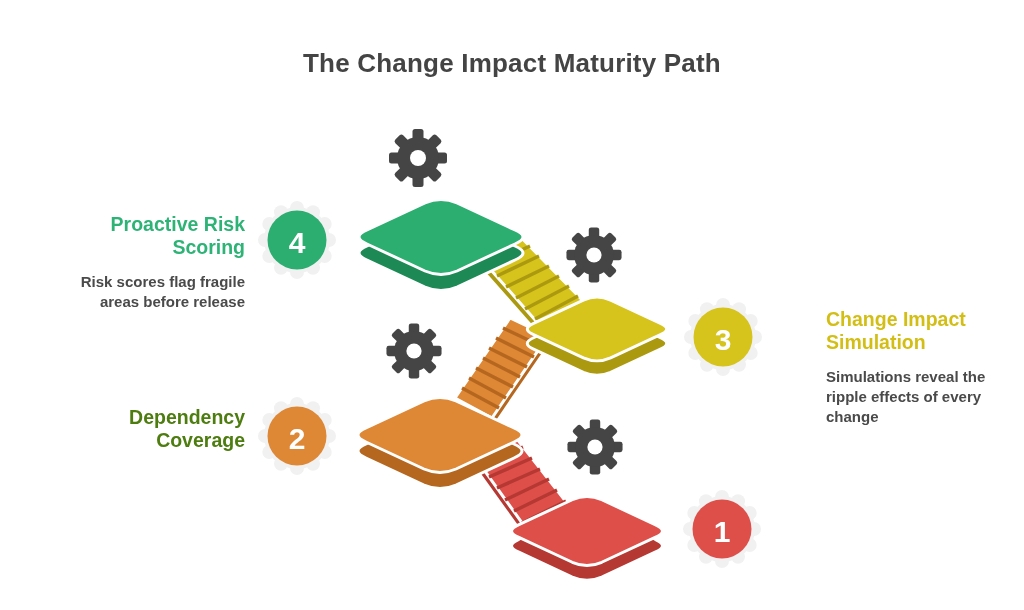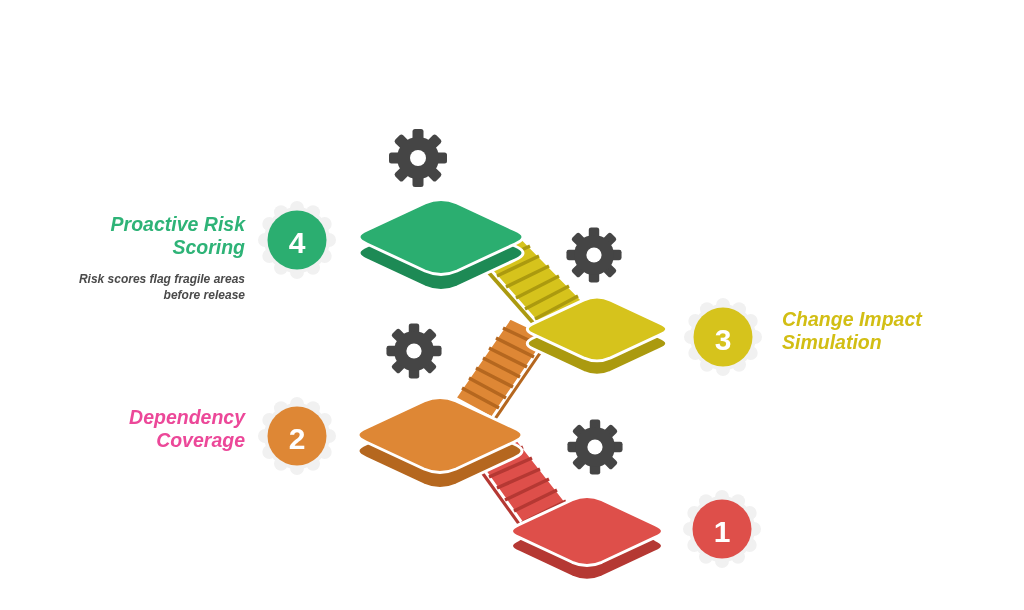--- a/index.html
+++ b/index.html
@@ -5,39 +5,40 @@
   html,body{margin:0;padding:0;background:#ffffff;}
   .canvas{
     position:relative;width:1024px;height:610px;background:#ffffff;
     font-family:"Liberation Sans", sans-serif;overflow:hidden;
   }
   .title{
     position:absolute;top:48px;left:0;width:100%;text-align:center;
     font-size:26px;font-weight:800;color:#444444;letter-spacing:.2px;
   }
   .stage{position:absolute;inset:0;}
-  .item{position:absolute;width:188px;font-style:italic;}
+  .item{position:absolute;width:188px;}
   .item.left{text-align:right;}
-  .item.right{text-align:left;}
+  .item.right{text-align:left;margin-left:44px;}
   .label{font-size:19.5px;font-weight:800;line-height:1.18;}
   .label.green{color:#2EB377;}
-  .label.orange{color:#ec4899;text-align:right;}
+  .label.orange{color:#4d7c0f;text-align:right;}
   .label.yellow{color:#D2BE14;}
   .label.red{color:#E05A55;}
-  .desc{margin-top:13px;font-size:12px;font-weight:700;line-height:1.32;color:#4a4a4a;}
+  .desc{margin-top:13px;font-size:15px;font-weight:700;line-height:1.32;color:#4a4a4a;}
   svg{display:block;}
   text.badge-num{
     font-family:"Liberation Sans", sans-serif;font-size:30px;font-weight:bold;fill:#ffffff;
   }
 </style>
 </head>
 <body>
 
 <div class="canvas">
 
+  <div class="title">The Change Impact Maturity Path</div>
 
   <svg class="stage" width="1024" height="610" viewBox="0 0 1024 610">
     <defs>
       <path id="plat" d="M -74,-7 L -16,-34 Q 0,-41 16,-34 L 74,-7 Q 90,0 74,7 L 16,34 Q 0,41 -16,34 L -74,7 Q -90,0 -74,-7 Z"></path>
       <g id="gear">
         <rect x="-5.5" y="-29" width="11" height="12" rx="2.5"></rect>
         <rect x="-5.5" y="-29" width="11" height="12" rx="2.5" transform="rotate(45)"></rect>
         <rect x="-5.5" y="-29" width="11" height="12" rx="2.5" transform="rotate(90)"></rect>
         <rect x="-5.5" y="-29" width="11" height="12" rx="2.5" transform="rotate(135)"></rect>
         <rect x="-5.5" y="-29" width="11" height="12" rx="2.5" transform="rotate(180)"></rect>
@@ -138,18 +139,19 @@
     <div class="label green">Proactive Risk Scoring</div>
     <div class="desc">Risk scores flag fragile areas before release</div>
   </div>
 
   <div class="item left" style="top:406px; right:779px;">
     <div class="label orange">Dependency Coverage</div>
   </div>
 
   <div class="item right" style="top:308px; left:782px;">
     <div class="label yellow">Change Impact Simulation</div>
+    <div class="desc">Simulations reveal the ripple effects of every change</div>
   </div>
 
   <div class="item right" style="top:500px; left:782px;">
   </div>
 
 </div>
 
 </body></html>

